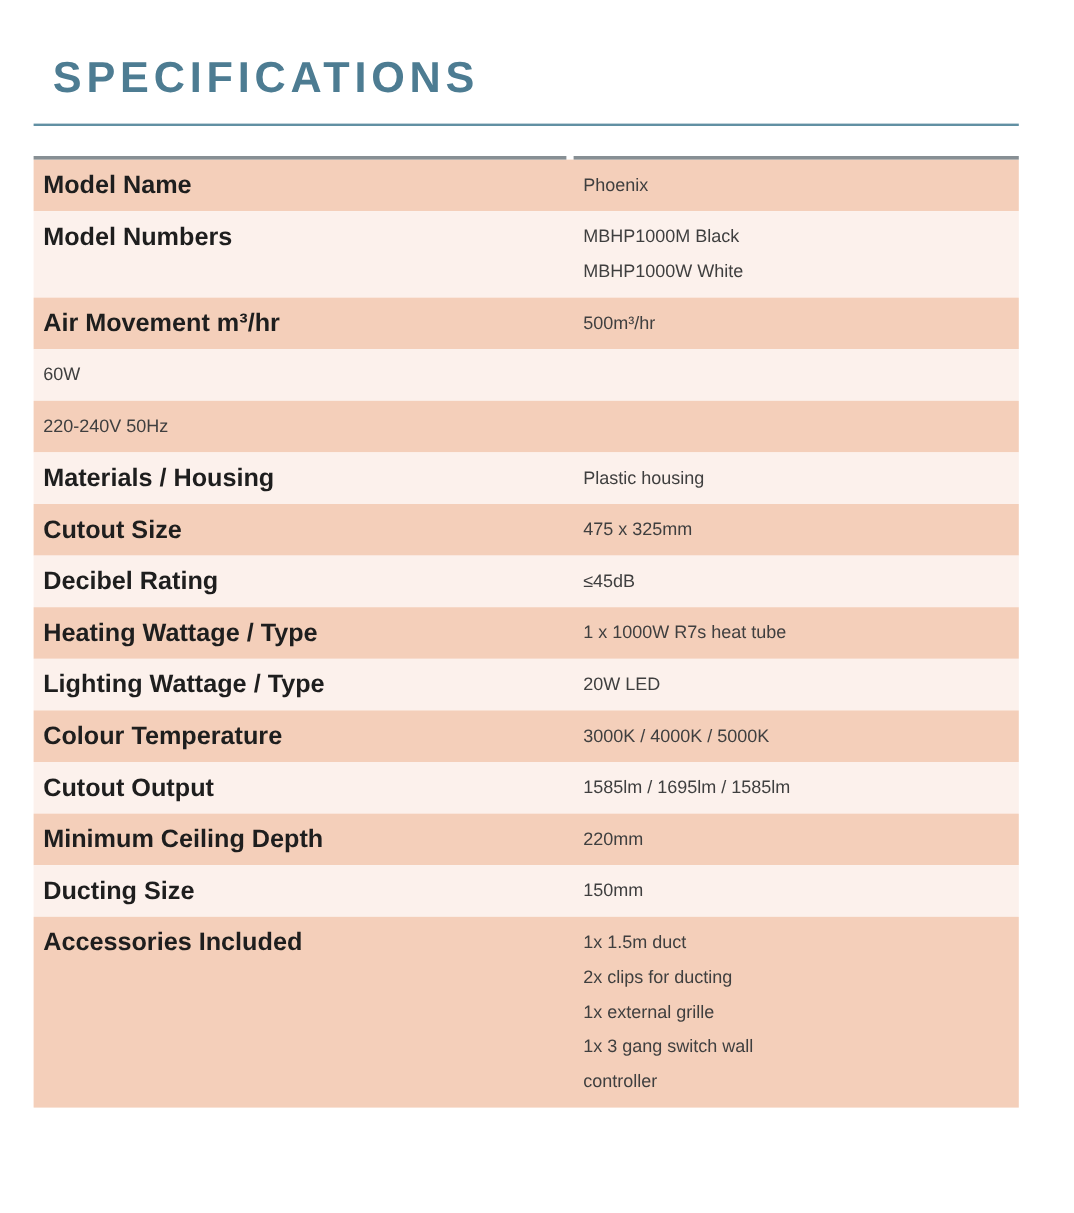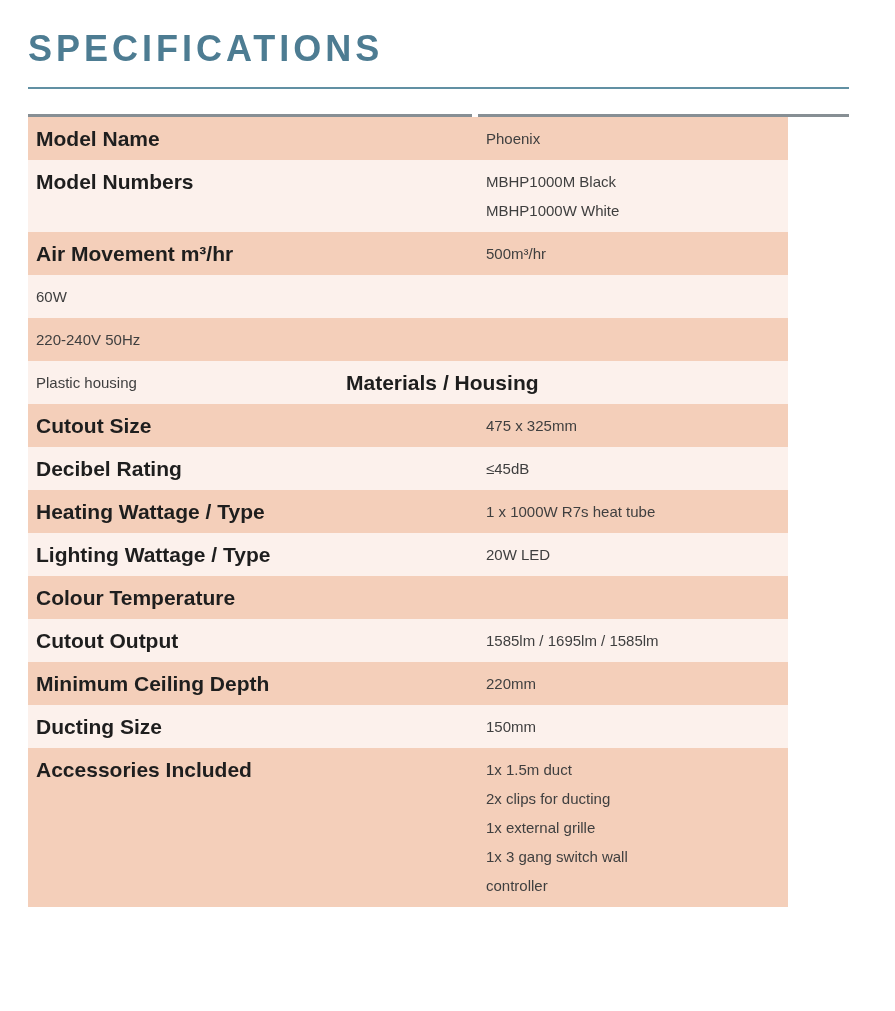--- a/index.html
+++ b/index.html
@@ -13,21 +13,21 @@
   }
   .page {
     box-sizing: border-box;
     width: 895px;
     height: 1011px;
     padding: 28px 0 0 28px;
     background: #ffffff;
     overflow: hidden;
   }
   .page-title {
-    margin: 0;
+    margin: 16px;
     width: 821px;
     font-size: 36px;
     font-weight: bold;
     letter-spacing: 4px;
     color: #4d7c92;
   }
   .heading-rule {
     width: 821px;
     height: 2px;
     background: #6190a3;
@@ -38,21 +38,21 @@
     width: 821px;
     margin-top: 25px;
   }
   .table-top-border .seg {
     height: 3px;
     background: #878f94;
   }
   .seg-label { width: 444px; margin-right: 6px; }
   .seg-value { width: 371px; }
   .spec-table {
-    width: 760px;
+    width: 821px;
   }
   .row {
     display: flex;
   }
   .row:nth-child(odd)  { background: #f4cfba; }
   .row:nth-child(even) { background: #fcf1ec; }
   .cell {
     padding: 7px 8px;
     line-height: 29px;
     box-sizing: border-box;
@@ -106,22 +106,22 @@
 
     <div class="row">
       <div class="cell value">60W</div>
     </div>
 
     <div class="row">
       <div class="cell value">220-240V 50Hz</div>
     </div>
 
     <div class="row">
+      <div class="cell label">Materials / Housing</div>
       <div class="cell value">Plastic housing</div>
-      <div class="cell label">Materials / Housing</div>
     </div>
 
     <div class="row">
       <div class="cell label">Cutout Size</div>
       <div class="cell value">475 x 325mm</div>
     </div>
 
     <div class="row">
       <div class="cell label">Decibel Rating</div>
       <div class="cell value">≤45dB</div>
@@ -132,20 +132,21 @@
       <div class="cell value">1 x 1000W R7s heat tube</div>
     </div>
 
     <div class="row">
       <div class="cell label">Lighting Wattage / Type</div>
       <div class="cell value">20W LED</div>
     </div>
 
     <div class="row">
       <div class="cell label">Colour Temperature</div>
+      <div class="cell value">3000K / 4000K / 5000K</div>
     </div>
 
     <div class="row">
       <div class="cell label">Cutout Output</div>
       <div class="cell value">1585lm / 1695lm / 1585lm</div>
     </div>
 
     <div class="row">
       <div class="cell label">Minimum Ceiling Depth</div>
       <div class="cell value">220mm</div>

